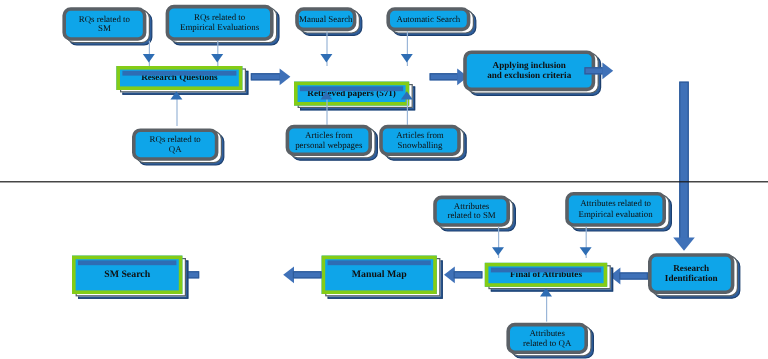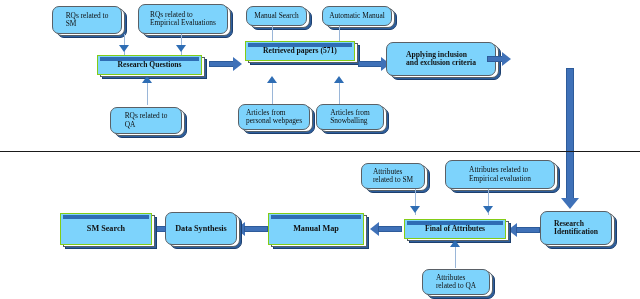--- a/index.html
+++ b/index.html
@@ -15,23 +15,23 @@
   .node .shadow{
     position:absolute;left:5px;top:4px;right:-5px;bottom:-4px;
     background:#2e5f9e;border:1px solid #1c3f6e;
   }
   .node .shadow2{
     position:absolute;left:3px;top:2px;right:-3px;bottom:-2px;
     background:#ffffff;border:1px solid #555f66;
   }
   .node .face{
     position:absolute;left:0;top:0;right:0;bottom:0;
-    background:#7dd3fc;border:1px solid #84cc16;
+    background:#0ea5e9;border:3px solid #84cc16;
     display:flex;align-items:center;justify-content:center;
-    text-align:left;line-height:1.12;
+    text-align:center;line-height:1.12;
     color:#101010;
   }
   
   .rounded .shadow{border-radius:7px;}
   .rounded .shadow2{border-radius:7px;}
   .rounded .face{border-radius:7px;border-color:#5a6066;}
   
   .topbar .face:before{
     content:"";position:absolute;left:2px;right:2px;top:1px;height:4px;
     background:#2e6db4;
@@ -105,37 +105,37 @@
     <div class="shadow2"></div>
     <div class="face" style="white-space:pre-line">RQs related to
 QA</div>
   </div>
 
   <div class="barrow right" style="left:209px;top:57px;width:34px;height:14px;">
     <div class="stem" style="left:0;top:4px;width:25px;height:6px;"></div>
     <div class="head" style="left:24px;top:0;"></div>
   </div>
 
-  <div class="node rounded small" style="left:246px;top:6px;width:61px;height:20px;padding-left:23px;">
+  <div class="node rounded small" style="left:246px;top:6px;width:51px;height:20px;padding-left:23px;">
     <div class="shadow"></div>
     <div class="shadow2"></div>
     <div class="face">Manual Search</div>
   </div>
   <div class="thin-line" style="left:272px;top:26px;height:29px;"></div>
   <div class="thin-arrow down" style="left:267px;top:45px;"></div>
 
   <div class="node rounded small" style="left:322px;top:6px;width:70px;height:20px;">
     <div class="shadow"></div>
     <div class="shadow2"></div>
-    <div class="face">Automatic Manual</div>
+    <div class="face">Automatic Search</div>
   </div>
   <div class="thin-line" style="left:339px;top:26px;height:29px;"></div>
   <div class="thin-arrow down" style="left:334px;top:45px;"></div>
 
-  <div class="node topbar smallb" style="left:245px;top:41px;width:110px;height:20px;">
+  <div class="node topbar smallb" style="left:245px;top:68px;width:96px;height:20px;">
     <div class="shadow"></div>
     <div class="shadow2"></div>
     <div class="face">Retrieved papers (571)</div>
   </div>
 
   <div class="thin-line" style="left:272px;top:82px;height:22px;"></div>
   <div class="thin-arrow up" style="left:267px;top:76px;"></div>
   <div class="node rounded small" style="left:238px;top:104px;width:72px;height:26px;">
     <div class="shadow"></div>
     <div class="shadow2"></div>
@@ -191,21 +191,21 @@
 
   <div class="node rounded small" style="left:361px;top:163px;width:64px;height:26px;">
     <div class="shadow"></div>
     <div class="shadow2"></div>
     <div class="face" style="white-space:pre-line">Attributes
 related to SM</div>
   </div>
   <div class="thin-line" style="left:415px;top:189px;height:26px;"></div>
   <div class="thin-arrow down" style="left:410px;top:206px;"></div>
 
-  <div class="node rounded small" style="left:445px;top:160px;width:110px;height:29px;">
+  <div class="node rounded small" style="left:471px;top:160px;width:84px;height:29px;">
     <div class="shadow"></div>
     <div class="shadow2"></div>
     <div class="face" style="white-space:pre-line">Attributes related to
 Empirical evaluation</div>
   </div>
   <div class="thin-line" style="left:488px;top:189px;height:26px;"></div>
   <div class="thin-arrow down" style="left:483px;top:206px;"></div>
 
   <div class="node topbar smallb" style="left:404px;top:219px;width:102px;height:20px;">
     <div class="shadow"></div>
@@ -231,25 +231,20 @@
     <div class="shadow"></div>
     <div class="shadow2"></div>
     <div class="face">Manual Map</div>
   </div>
 
   <div class="barrow left" style="left:236px;top:222px;width:32px;height:14px;">
     <div class="head" style="left:0;top:0;"></div>
     <div class="stem" style="left:8px;top:4px;width:24px;height:6px;"></div>
   </div>
 
-  <div class="node rounded med" style="left:165px;top:212px;width:72px;height:33px;">
-    <div class="shadow"></div>
-    <div class="shadow2"></div>
-    <div class="face">Data Synthesis</div>
-  </div>
 
   <div class="barrow left" style="left:138px;top:222px;width:28px;height:14px;">
     <div class="head" style="left:0;top:0;"></div>
     <div class="stem" style="left:8px;top:4px;width:20px;height:6px;"></div>
   </div>
 
   <div class="node topbar med" style="left:60px;top:213px;width:92px;height:32px;">
     <div class="shadow"></div>
     <div class="shadow2"></div>
     <div class="face">SM Search</div>

